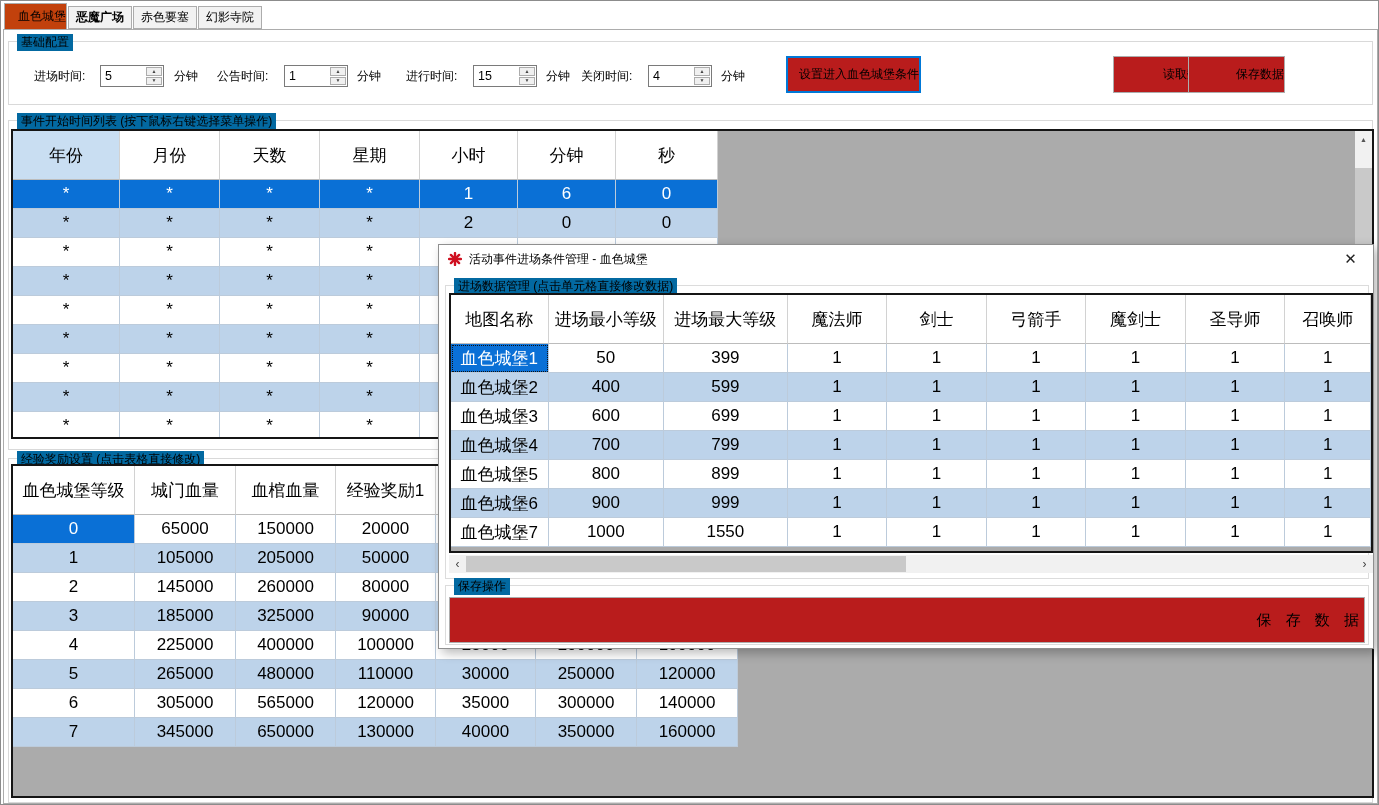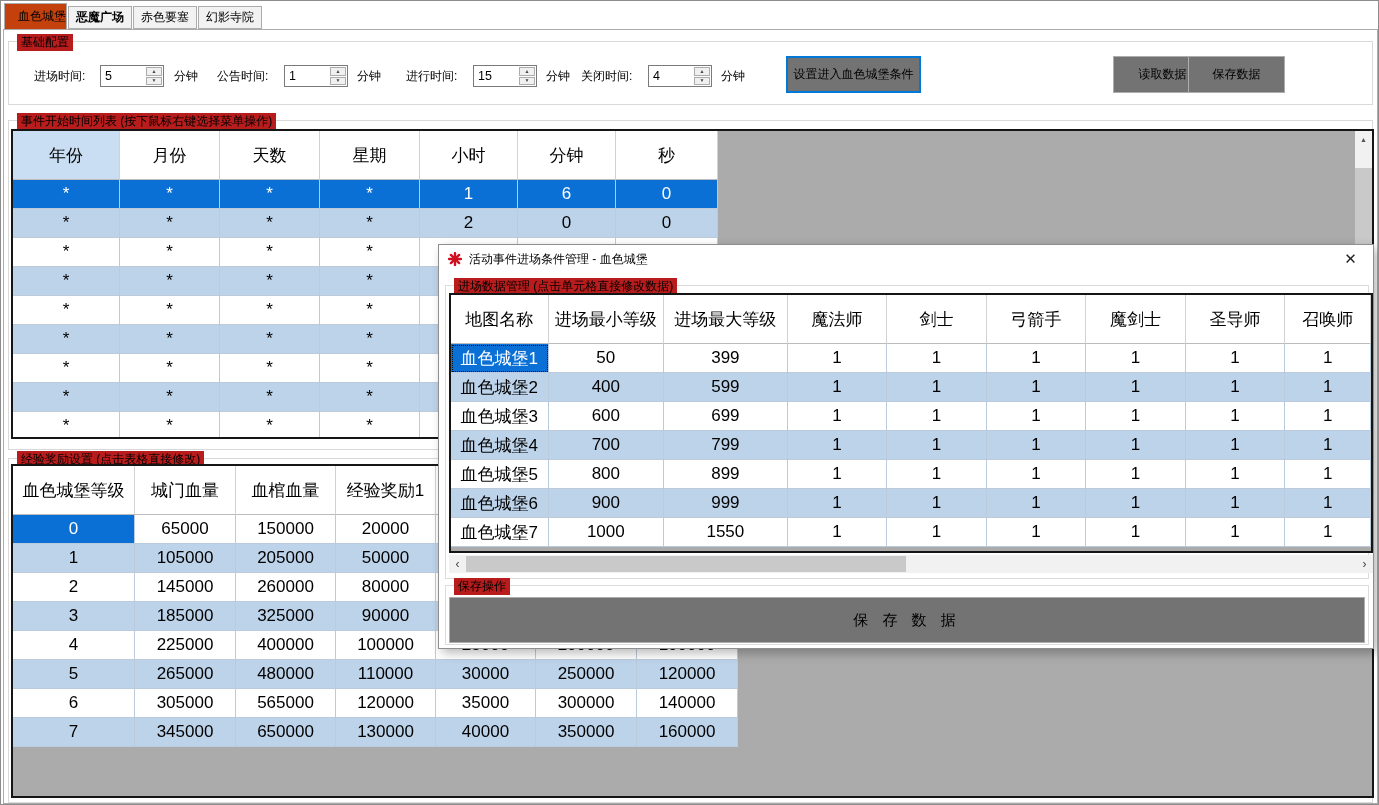--- a/index.html
+++ b/index.html
@@ -6,29 +6,29 @@
   body { font-family:"Liberation Sans","DejaVu Sans",sans-serif; background:#d0d0d0; }
   .window { position:relative; width:1379px; height:805px; background:#fff; border:1px solid #8c8c8c; overflow:hidden; font-size:12px; color:#000; }
 
   
   .tab { position:absolute; border:1px solid #acacac; background:#f2f2f2; display:flex; align-items:center; justify-content:center; cursor:default; }
   .tab.active { background:#c2410c; border-bottom:none; z-index:3;justify-content:flex-end; }
   .page-border { position:absolute; left:2px; top:28px; width:1375px; height:775px; border:1px solid #acacac; background:#fff; }
 
   
   .groupbox { position:absolute; border:1px solid #d9d9d9; }
-  .groupbox > .gb-label { position:absolute; top:-8px; left:8px; background:#b91c1c; padding:0 4px; white-space:nowrap; }
+  .groupbox > .gb-label { position:absolute; top:-8px; left:8px; background:#0369a1; padding:0 4px; white-space:nowrap; }
 
   
   .num-input { position:absolute; width:64px; height:22px; border:1px solid #7a7a7a; background:#fff; }
   .num-input input { position:absolute; left:0; top:0; width:45px; height:20px; border:none; outline:none; padding:0 0 0 4px; font:12.5px "Liberation Sans","DejaVu Sans",sans-serif; }
   .spin { position:absolute; right:1px; top:1px; width:16px; height:18px; display:flex; flex-direction:column; gap:1px; }
   .spin > div { flex:1; border:1px solid #acacac; background:#f0f0f0; font-size:5px; line-height:5px; color:#444; display:flex; align-items:center; justify-content:center; }
   .field-label { position:absolute; height:22px; line-height:22px; white-space:nowrap; }
-  .btn { position:absolute; background:#737373; border:1px solid #adadad; display:flex; align-items:center; justify-content:center; white-space:nowrap; cursor:default; }
+  .btn { position:absolute; background:#b91c1c; border:1px solid #adadad; display:flex; align-items:center; justify-content:flex-end; white-space:nowrap; cursor:default; }
   .btn.focused { border:2px solid #0078d7; }
 
   
   .grid-wrap { position:absolute; border:2px solid #151515; background:#ababab; overflow:hidden; }
   table.grid { border-collapse:separate; border-spacing:0; table-layout:fixed; font-size:17px; }
   table.grid th { height:49px; background:#fff; font-weight:400; text-align:center;
                   border-right:1px solid #d2d2d2; border-bottom:1px solid #bcbcbc; overflow:hidden; }
   table.grid th.hdr-hl { background:#c9def2; }
   table.grid td { height:29px; background:#fff; text-align:center;
                   border-right:1px solid #bccbdb; border-bottom:1px solid #bccbdb; overflow:hidden; }

